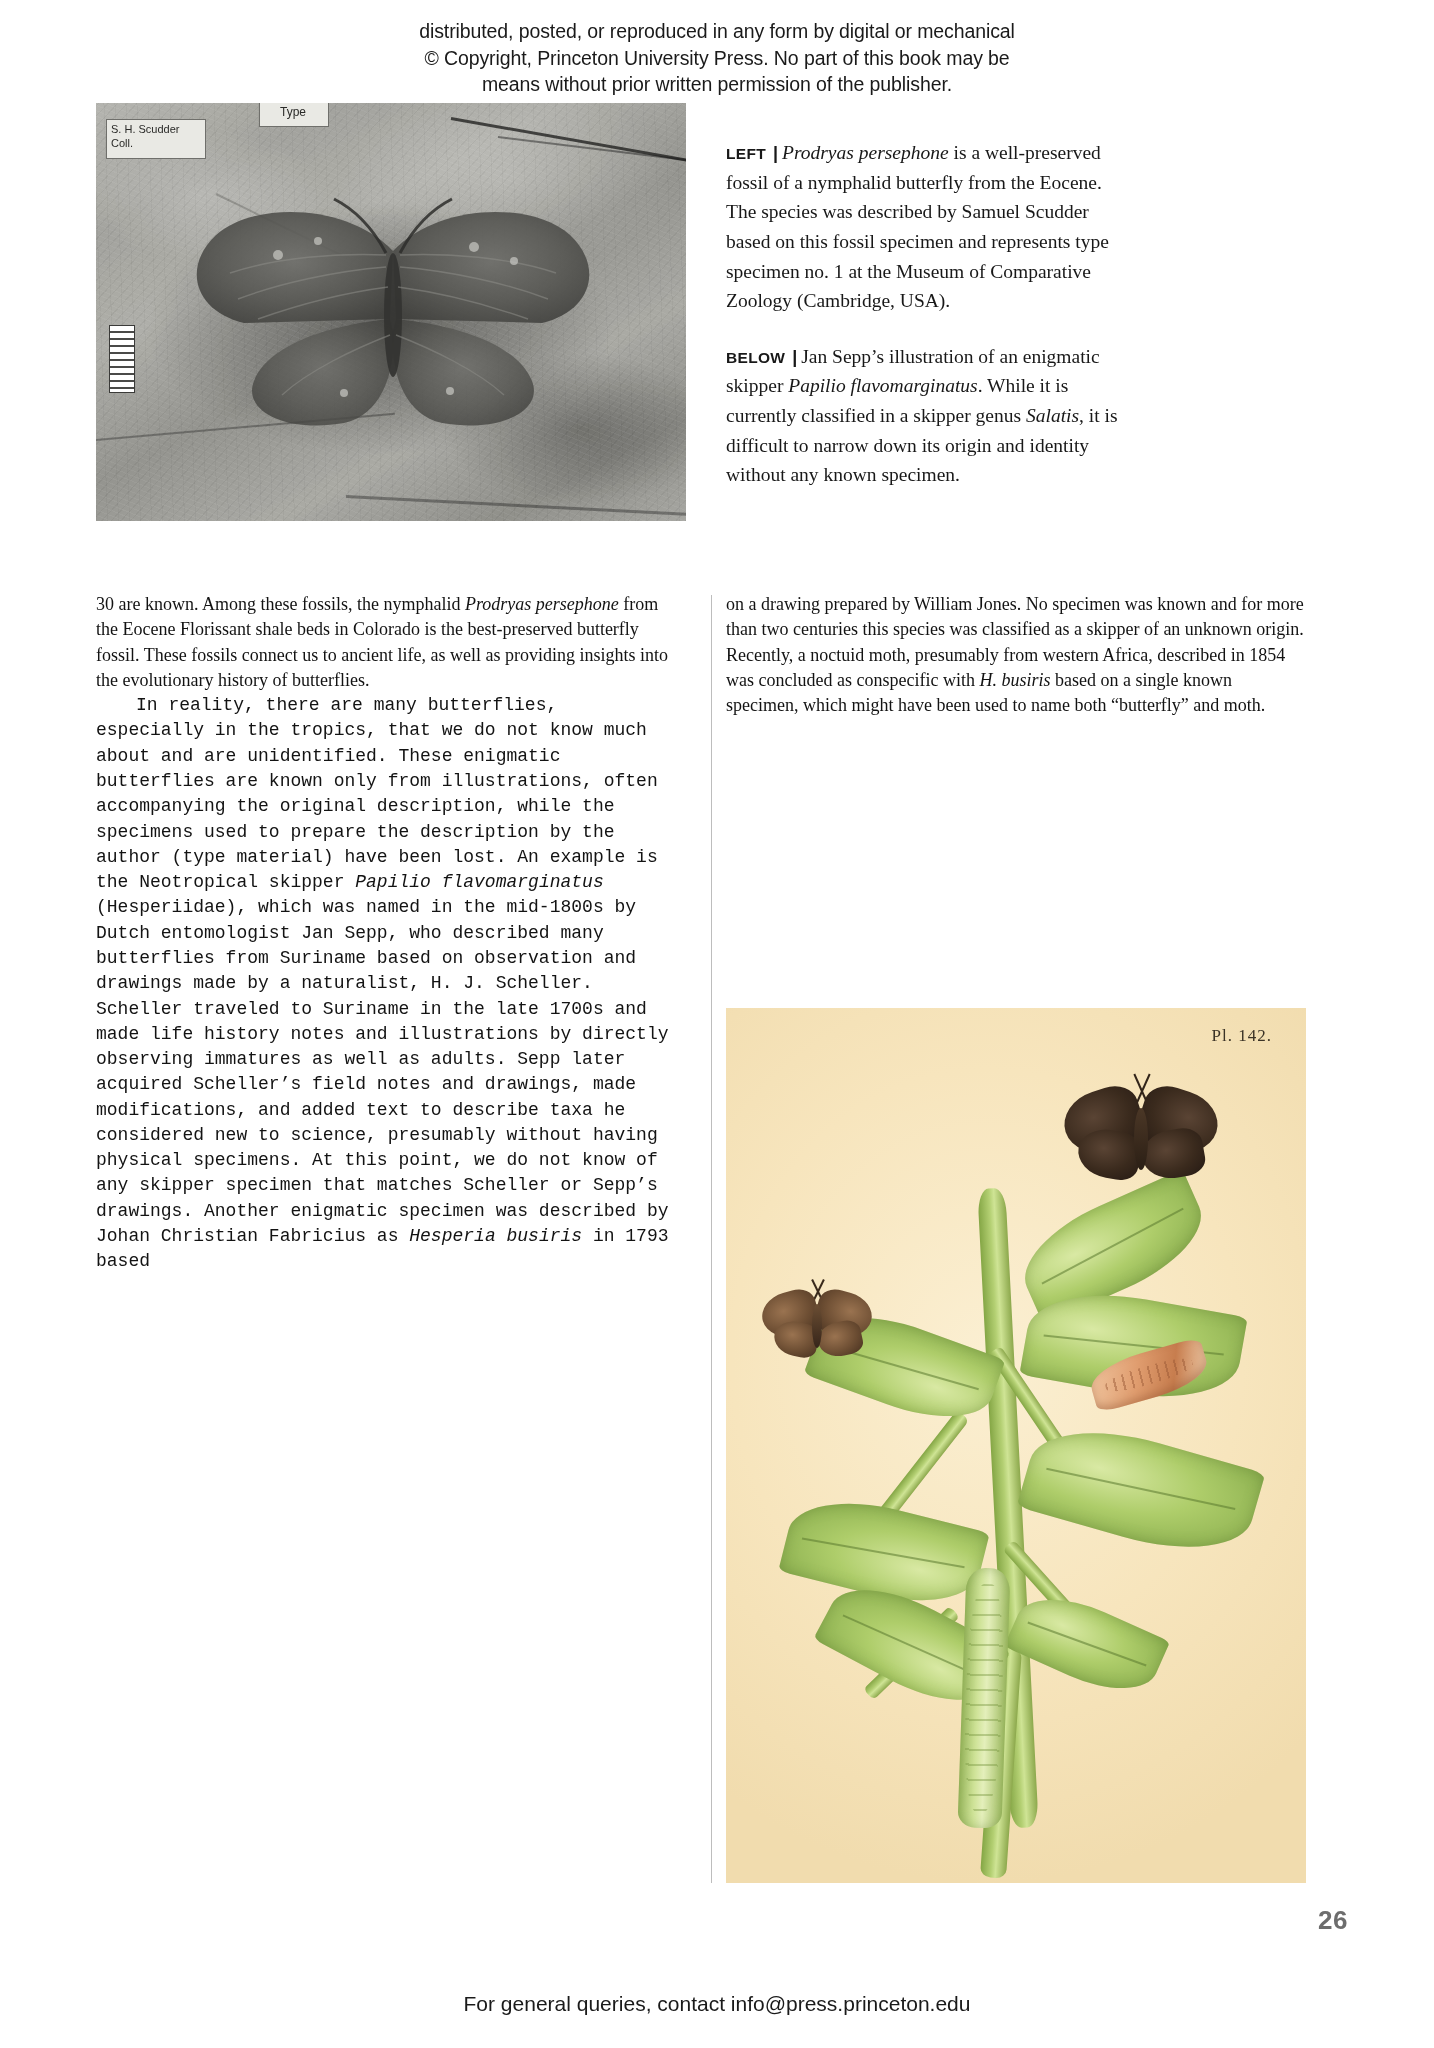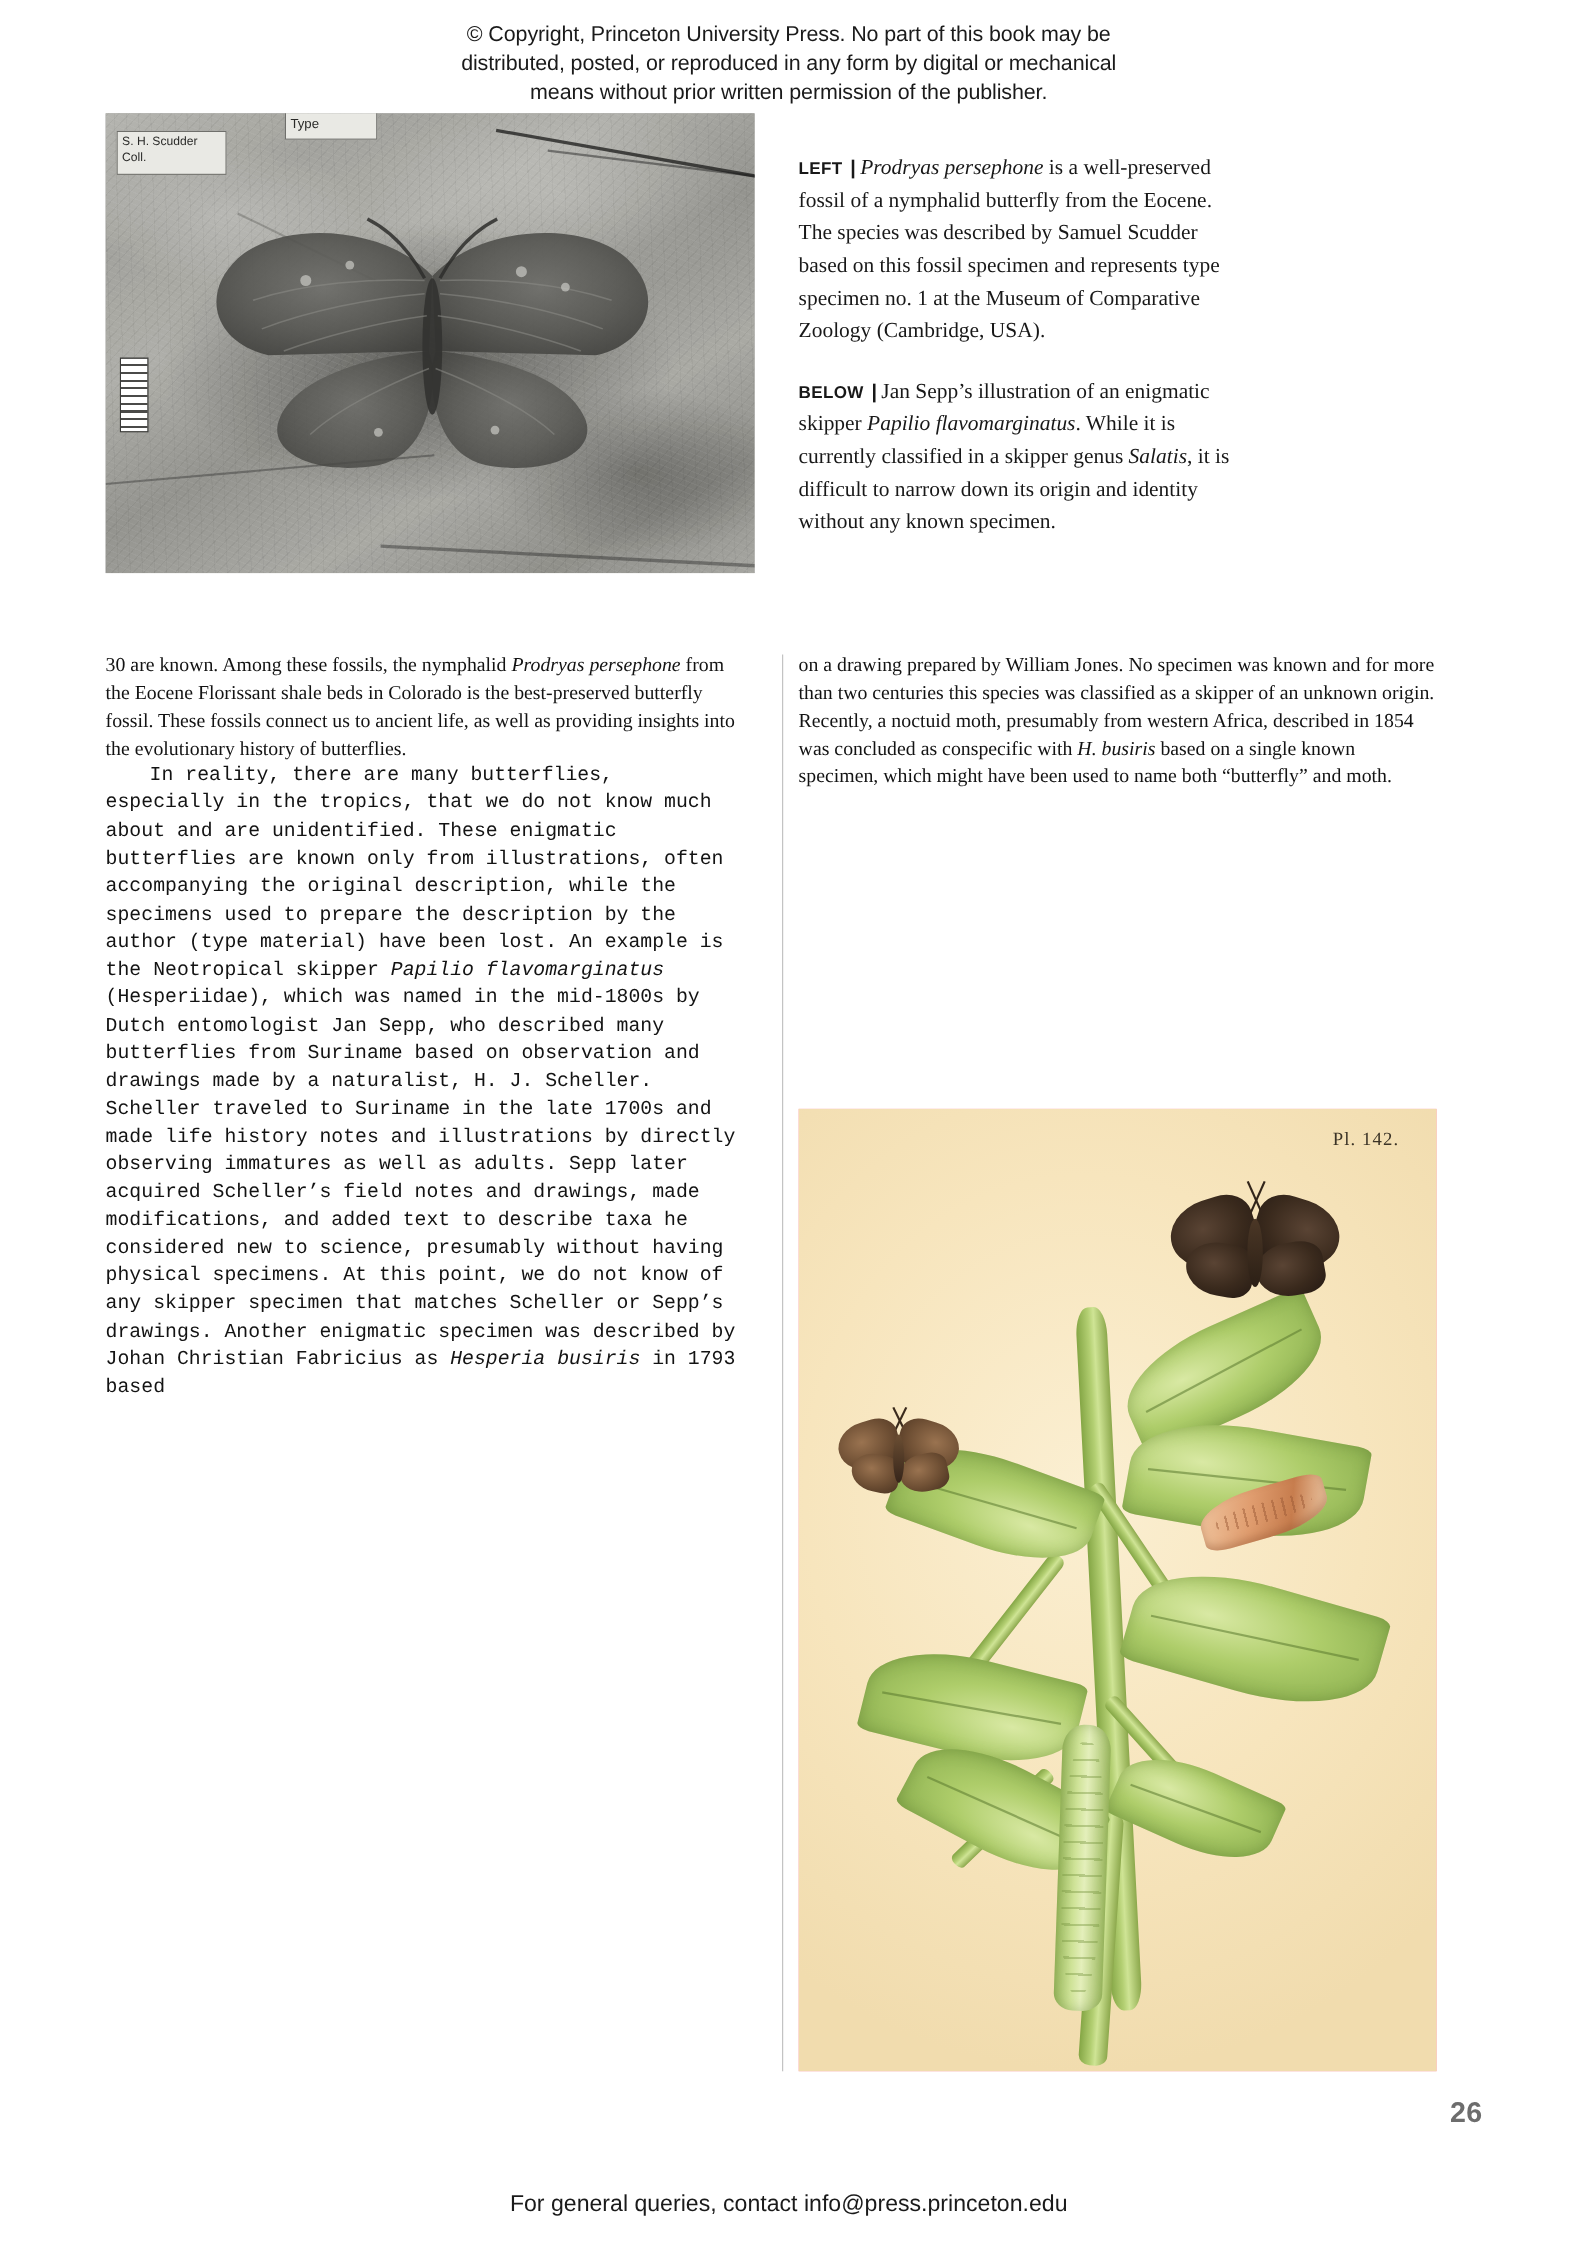--- a/index.html
+++ b/index.html
@@ -85,21 +85,21 @@
     height: 258px;
   }
   .label-tag {
     position: absolute;
     background: #e9e9e4;
     border: 1px solid #6f6f6b;
     font-family: "Liberation Sans", sans-serif;
     color: #2a2a28;
     overflow: hidden;
   }
-  .tag-type { left: 163px; top: -2px; width: 84px; height: 26px; font-size: 12px; padding: 3px 4px; }
+  .tag-type { left: 163px; top: -2px; width: 70px; height: 26px; font-size: 12px; padding: 3px 20px; }
   .tag-scudder { left: 10px; top: 16px; width: 100px; height: 40px; font-size: 11px; padding: 3px 4px; line-height: 1.25; }
   .scale-bar {
     position: absolute;
     left: 13px; top: 222px;
     width: 26px; height: 68px;
     background:
       repeating-linear-gradient(180deg, #ffffff 0px, #ffffff 5px, #4a4a48 5px, #4a4a48 7px);
     border: 1px solid #3a3a38;
   }
 
@@ -312,22 +312,22 @@
     font-size: 21px;
     color: #1a1a1a;
   }
 </style>
 </head>
 <body>
 
 <div class="page">
 
   <div class="copyright-header">
+    <div>distributed, posted, or reproduced in any form by digital or mechanical</div>
     <div>© Copyright, Princeton University Press. No part of this book may be</div>
-    <div>distributed, posted, or reproduced in any form by digital or mechanical</div>
     <div>means without prior written permission of the publisher.</div>
   </div>
 
   <div class="fossil-figure">
     <div class="fossil-rock"></div>
     <div class="rock-grain"></div>
     <div class="rock-crack crack-a"></div>
     <div class="rock-crack crack-b"></div>
     <div class="rock-crack crack-c"></div>
     <div class="rock-crack crack-d"></div>

